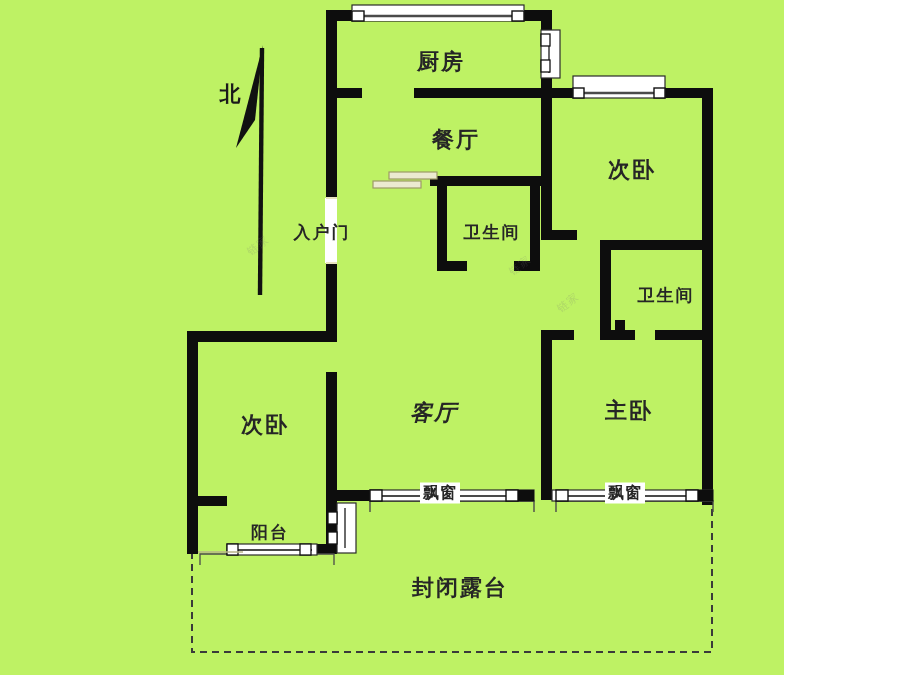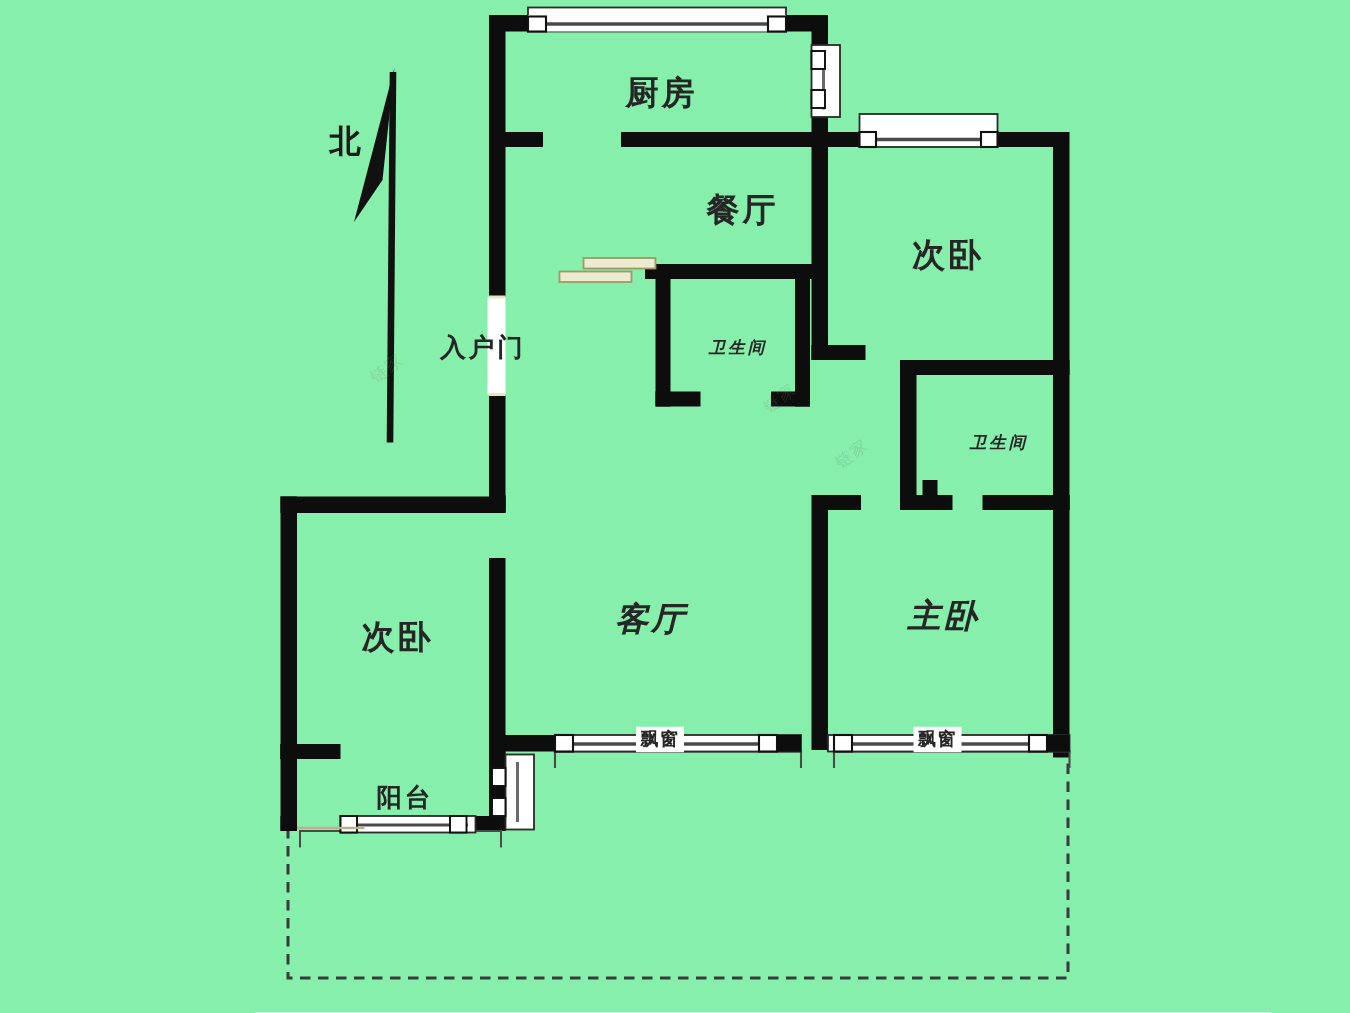--- a/index.html
+++ b/index.html
@@ -7,23 +7,23 @@
     padding: 0;
     background: #ffffff;
   }
   body {
     width: 900px;
     height: 675px;
     font-family: "Liberation Sans", "DejaVu Sans", sans-serif;
   }
   #floorplan-root {
     position: relative;
-    width: 900px;
+    width: 784px;
     height: 675px;
-    background: #86efac;
+    background: #bef264;
     overflow: hidden;
   }
   #plan-svg {
     position: absolute;
     left: 0;
     top: 0;
     width: 900px;
     height: 675px;
   }
   .room-label {
@@ -31,22 +31,22 @@
     color: #262626;
     font-family: "DejaVu Sans", "Liberation Sans", sans-serif;
     font-weight: 600;
     white-space: nowrap;
     letter-spacing: 2px;
     transform: translate(-50%, -50%);
     pointer-events: none;
   }
   .label-lg { font-size: 22px; }
   .label-md { font-size: 17px; }
-  .label-sm { font-size: 11px; font-style: italic; }
-  .label-xs { font-size: 12px; letter-spacing: 1px; }
+  .label-sm { font-size: 17px; }
+  .label-xs { font-size: 16px; letter-spacing: 1px; }
   .compass-label {
     position: absolute;
     font-size: 21px;
     font-weight: 600;
     color: #1a1a1a;
     font-family: "DejaVu Sans", "Liberation Sans", sans-serif;
     transform: translate(-50%, -50%);
   }
   .watermark {
     position: absolute;
@@ -197,28 +197,29 @@
     </g>
 
     <g>
       <line x1="262" y1="48" x2="260" y2="295" stroke="#111111" stroke-width="4.4"></line>
       <polygon points="263,45 236,148 255,120" fill="#111111"></polygon>
     </g>
 
   </svg>
 
   <div class="room-label label-lg" style="left:441px; top:62px;">厨房</div>
-  <div class="room-label label-lg" style="left:456px; top:140px;margin-left:39px;">餐厅</div>
+  <div class="room-label label-lg" style="left:456px; top:140px;">餐厅</div>
   <div class="room-label label-sm" style="left:492px; top:232px;">卫生间</div>
   <div class="room-label label-lg" style="left:632px; top:170px;">次卧</div>
   <div class="room-label label-sm" style="left:666px; top:295px;">卫生间</div>
   <div class="room-label label-lg" style="left:265px; top:425px;">次卧</div>
   <div class="room-label label-lg" style="left:434px; top:413px;font-style:italic;">客厅</div>
-  <div class="room-label label-lg" style="left:629px; top:411px;font-style:italic;">主卧</div>
+  <div class="room-label label-lg" style="left:629px; top:411px;">主卧</div>
   <div class="room-label label-md" style="left:270px; top:532px;">阳台</div>
+  <div class="room-label label-lg" style="left:460px; top:588px;">封闭露台</div>
 
   <div class="room-label label-md" style="left:322px; top:232px;font-family:Liberation Mono, monospace;">入户门</div>
   <div class="room-label label-xs" style="left:440px; top:493px; background:#ffffff; padding:0 3px;">飘窗</div>
   <div class="room-label label-xs" style="left:625px; top:493px; background:#ffffff; padding:0 3px;">飘窗</div>
 
   <div class="compass-label" style="left:230px; top:94px;">北</div>
 
   <div class="watermark" style="left:508px; top:258px; transform:rotate(-38deg);">链家</div>
   <div class="watermark" style="left:556px; top:295px; transform:rotate(-38deg);">链家</div>
   <div class="watermark" style="left:246px; top:238px; transform:rotate(-38deg);">链家</div>

